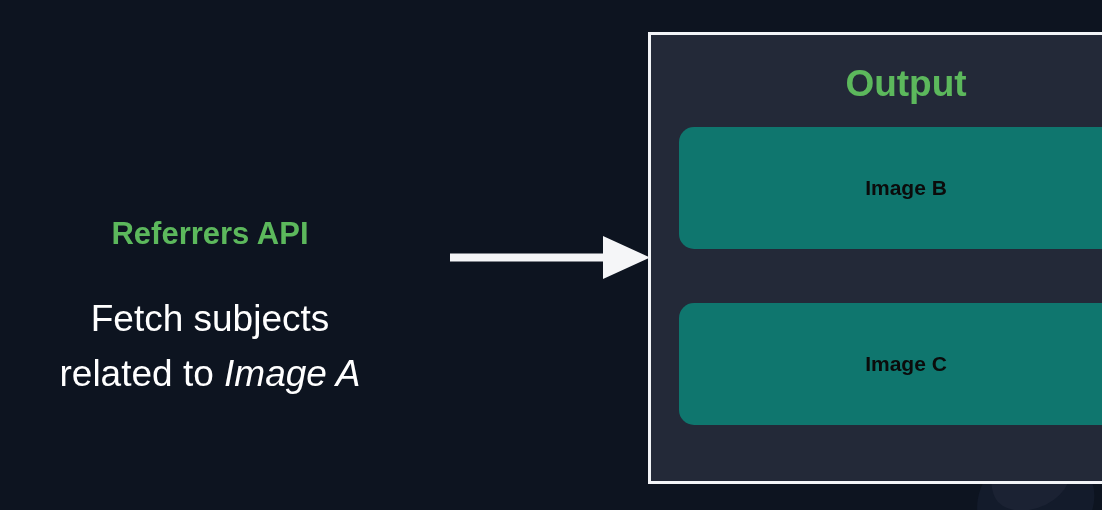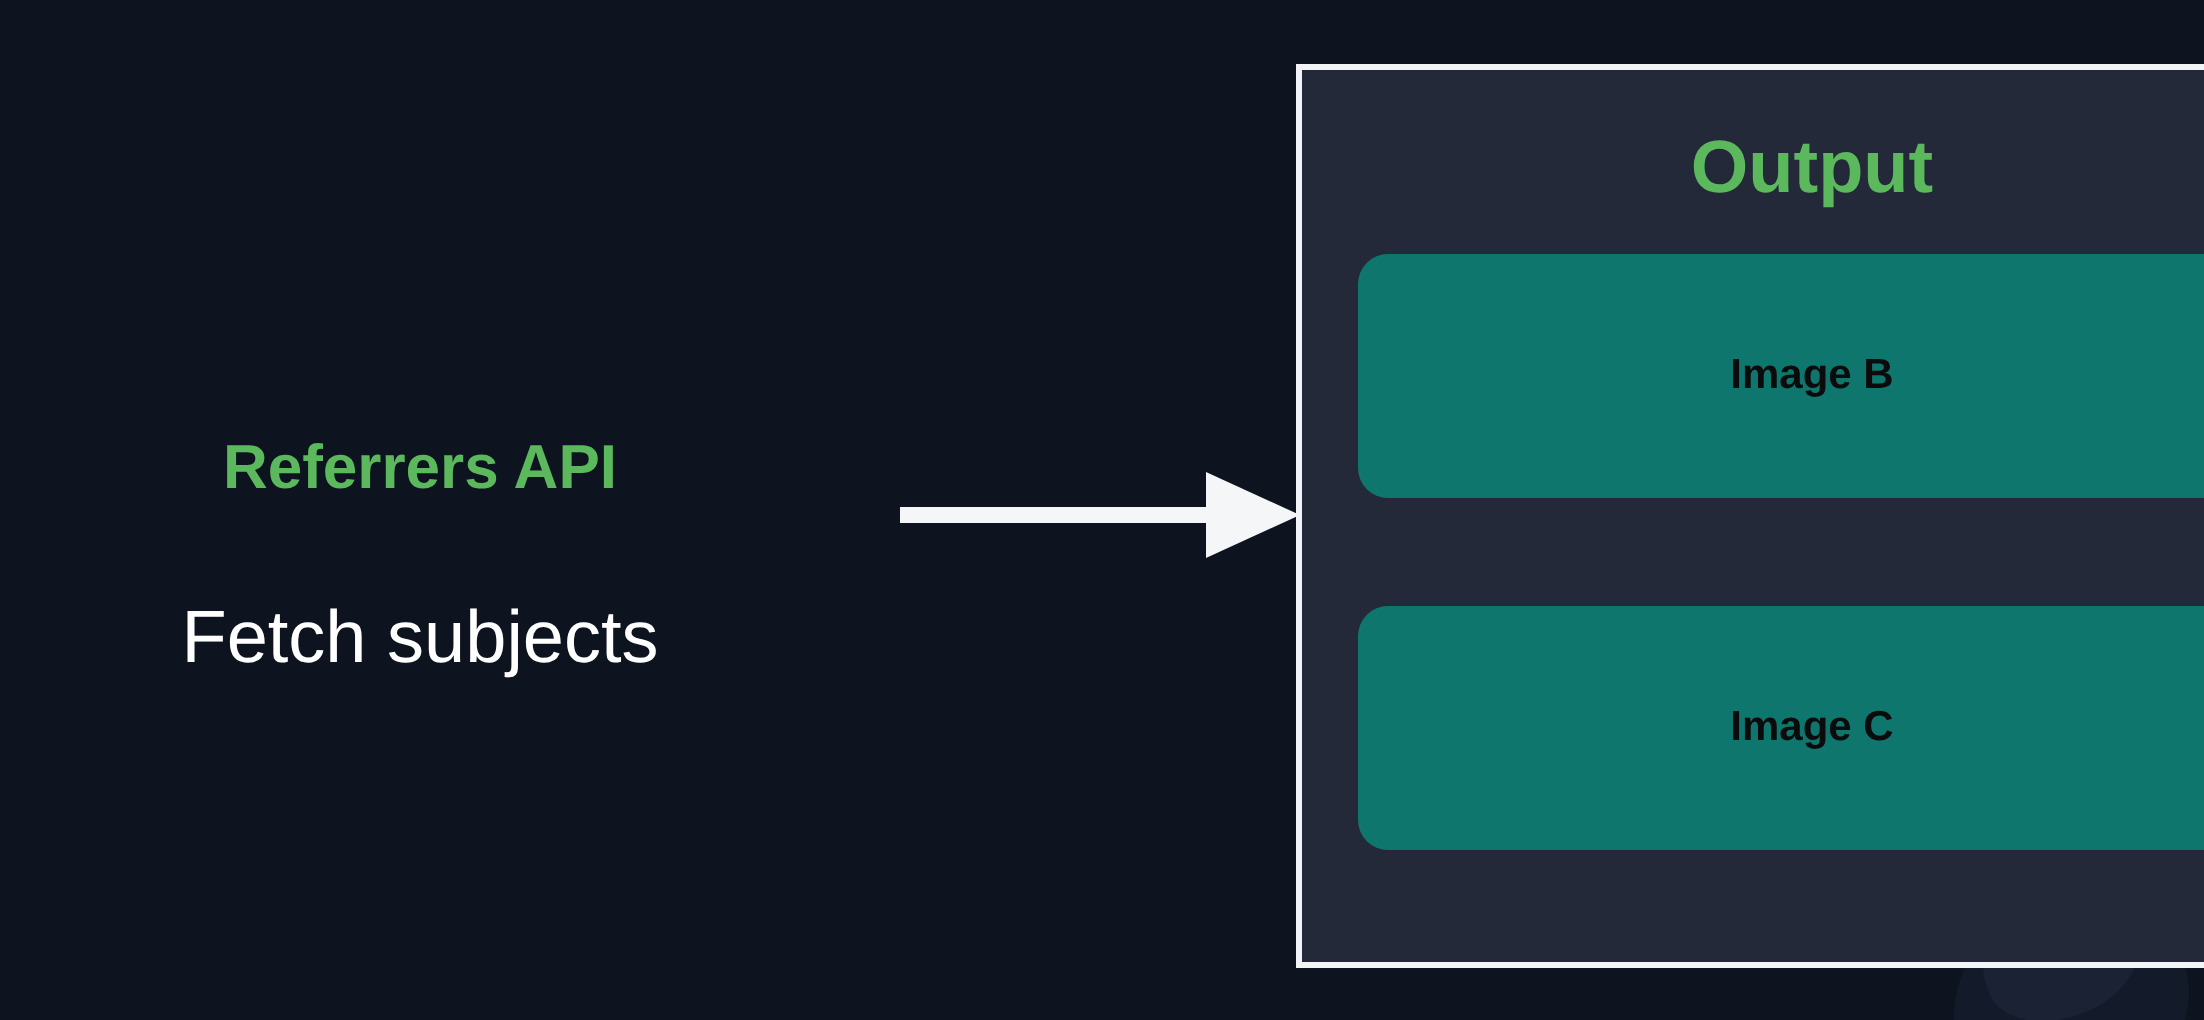--- a/index.html
+++ b/index.html
@@ -126,20 +126,21 @@
 
 <div id="stage">
 
   <div class="watermark wm-a"></div>
   <div class="watermark wm-b"></div>
 
   <div class="left-block">
     <div class="api-title">Referrers API</div>
     <div class="api-desc">
       <div>Fetch subjects</div>
+      <div><span>related to </span><span class="em">Image A</span></div>
     </div>
   </div>
 
   <div class="arrow-wrap">
     <svg width="205" height="52" viewBox="0 0 205 52">
       <rect x="0" y="21.5" width="153" height="8" fill="#f5f6f8"></rect>
       <polygon points="153,4 200,25.5 153,47" fill="#f5f6f8"></polygon>
     </svg>
   </div>
 

